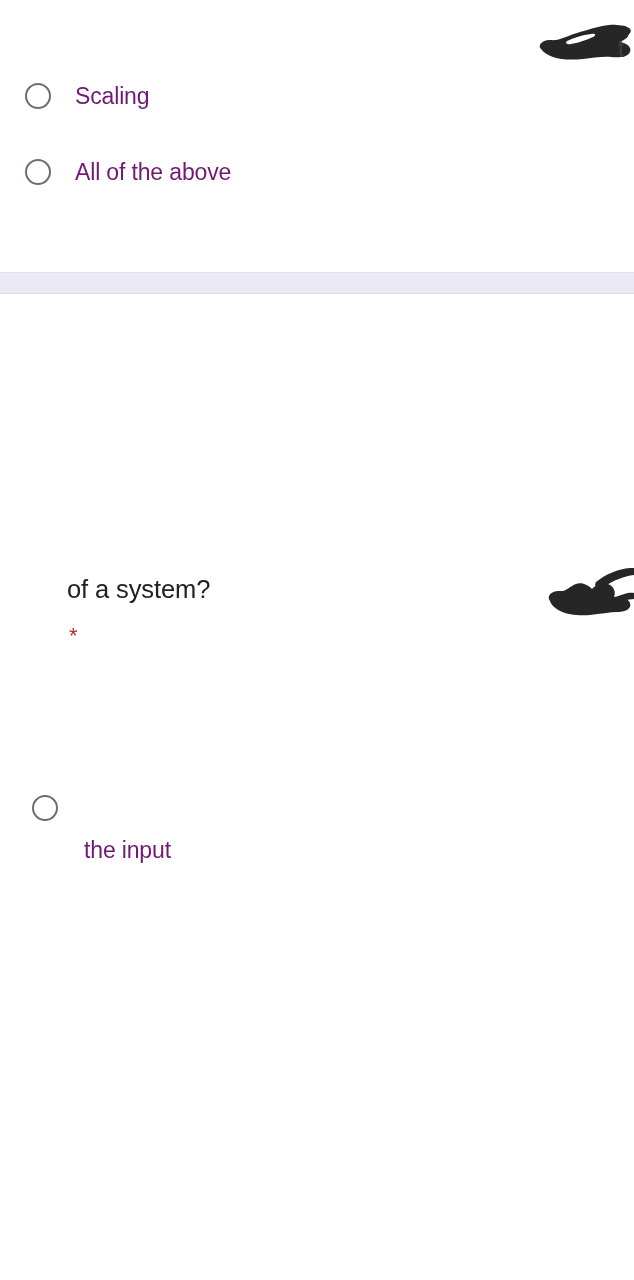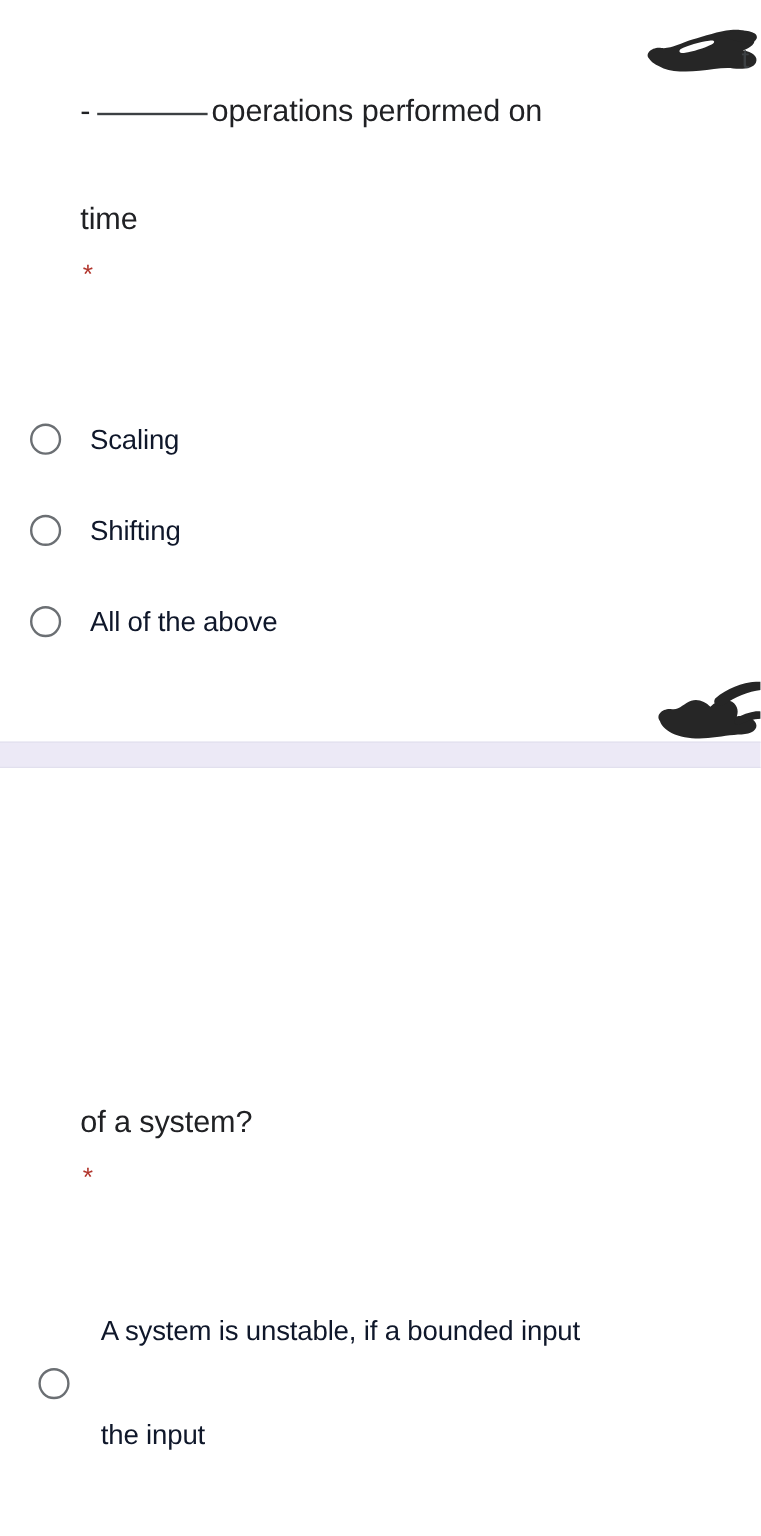--- a/index.html
+++ b/index.html
@@ -81,21 +81,21 @@
     width: 26px;
     height: 26px;
     border: 2.5px solid #6b6f73;
     border-radius: 50%;
     background: #ffffff;
   }
 
   .option-label {
     font-size: 23px;
     line-height: 44px;
-    color: #0f172a;
+    color: #701a75;
     padding-left: 24px;
     letter-spacing: -0.15px;
   }
 
   .option-row.multiline .option-label {
     font-size: 23px;
     line-height: 43px;
     padding-left: 26px;
   }
 
@@ -145,39 +145,30 @@
 </style>
 </head>
 <body>
 
 <div class="form-page">
 
   <section class="question-card">
 
     <div style="height:26px"></div>
 
-    <div class="question-title">
-      <span>-</span><span class="blank-line"></span><span>operations performed on</span><br>
-      <span>time</span>
-      <span class="required-star">*</span>
-    </div>
 
     <div style="height:32px"></div>
 
     <ul class="options-list q1-options">
       <li class="option-row">
         <span class="radio-circle"></span>
         <span class="option-label">Scaling</span>
       </li>
       <li class="option-row">
         <span class="radio-circle"></span>
-        <span class="option-label">Shifting</span>
-      </li>
-      <li class="option-row">
-        <span class="radio-circle"></span>
         <span class="option-label">All of the above</span>
       </li>
     </ul>
   </section>
 
   <div class="gap-before-sep"></div>
 
   <div class="section-separator"></div>
 
   <div class="gap-after-sep"></div>
@@ -191,21 +182,21 @@
       <span class="required-star">*</span>
     </div>
 
     <div style="height:40px"></div>
 
     <ul class="options-list q2-options">
 
       <li class="option-row multiline">
         <span class="radio-circle"></span>
         <span class="option-label">
-          <span>A system is unstable, if a bounded input</span><br>
+          <br>
           <br>
           <span>the input</span>
         </span>
       </li>
 
     </ul>
   </section>
 
   <svg class="scribble" id="scribble-1" viewBox="0 0 101 50">
     <path d="M8 27 C4 23 10 17 18 18 C26 19 34 14 44 11

